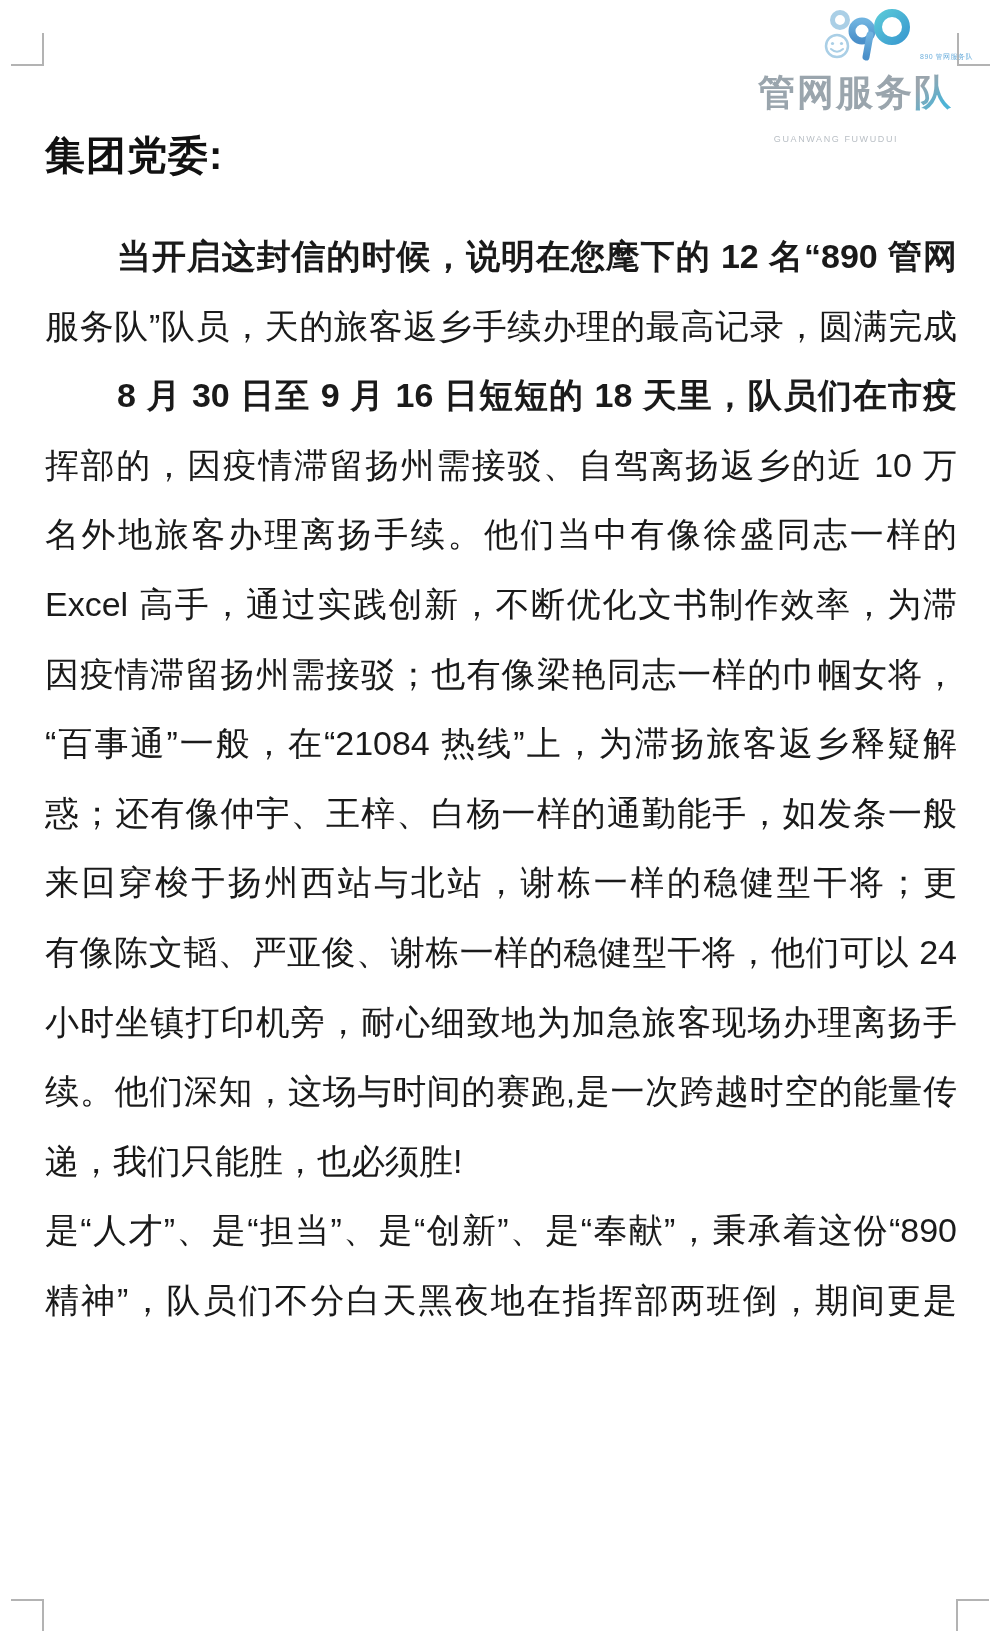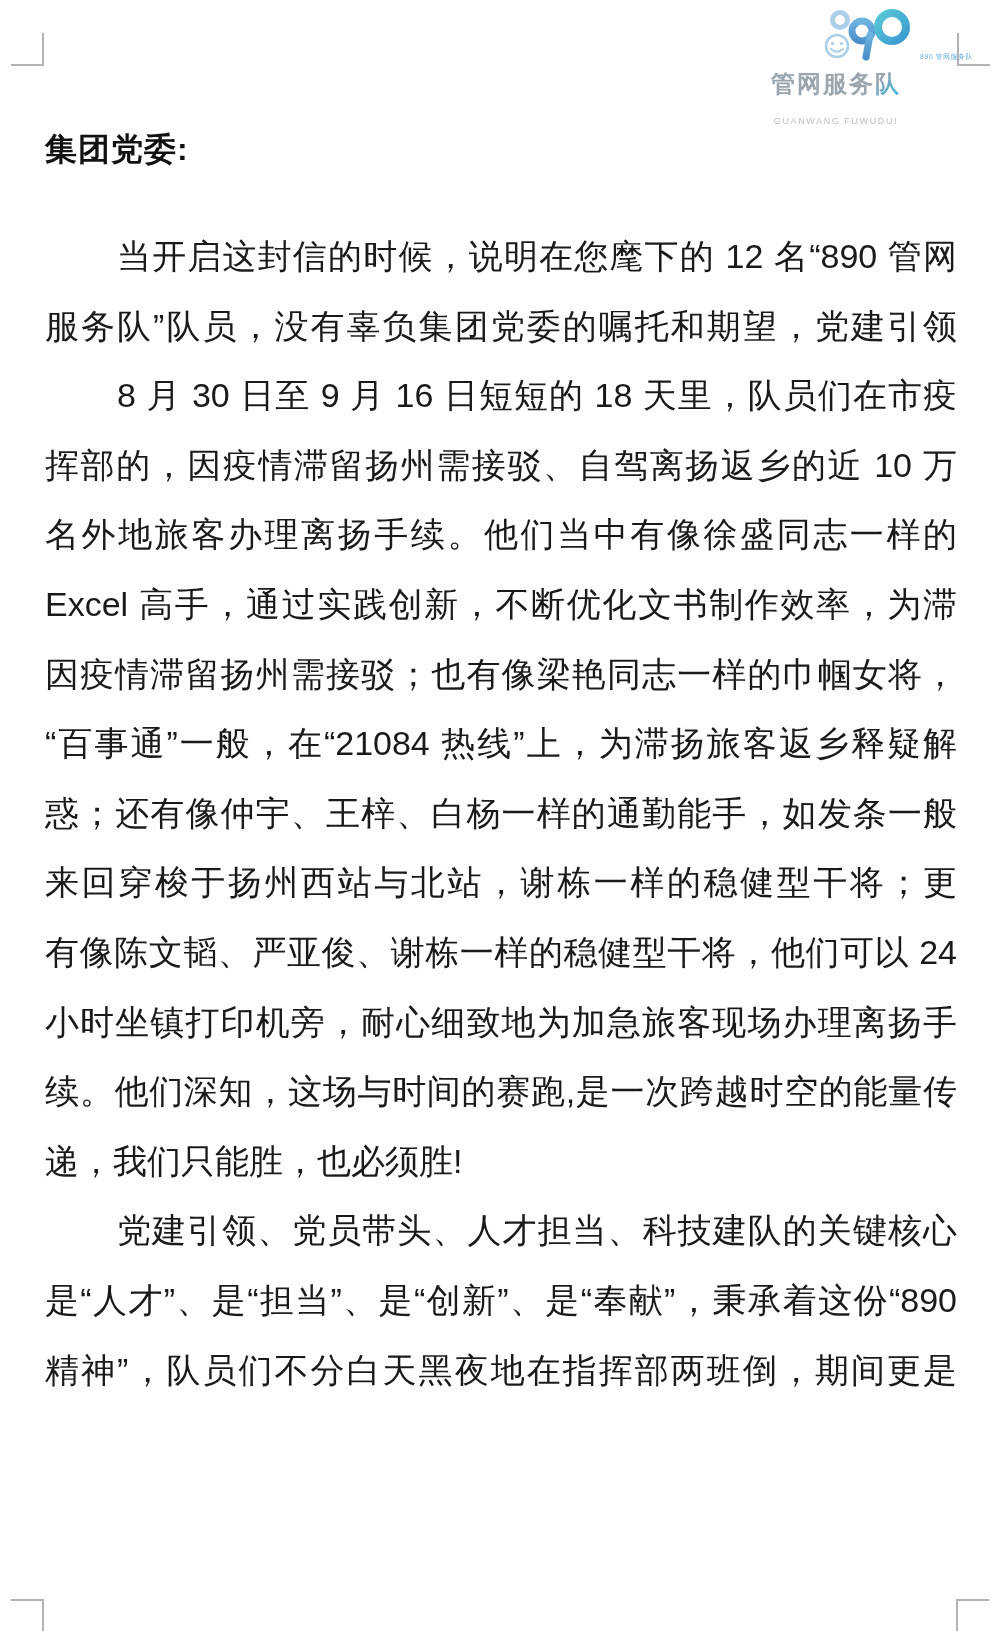--- a/index.html
+++ b/index.html
@@ -48,21 +48,21 @@
     position: absolute;
     left: 110px;
     top: 46px;
     font-size: 7px;
     color: #6fb0dd;
     white-space: nowrap;
     letter-spacing: 0.5px;
   }
   .logo-name {
     margin-top: 4px;
-    font-size: 24px;
+    font-size: 37px;
     font-weight: 700;
     letter-spacing: 2px;
     color: #9aa5ad;
     white-space: nowrap;
   }
   .logo-name .accent {
     background: linear-gradient(135deg, #9aa5ad 25%, #4db3d6 75%);
     -webkit-background-clip: text;
     background-clip: text;
     color: transparent;
@@ -73,41 +73,41 @@
     letter-spacing: 1.6px;
     color: #b9bfc5;
     white-space: nowrap;
   }
 
   
   .salutation {
     position: absolute;
     left: 45px;
     top: 128px;
-    font-size: 32px;
+    font-size: 40px;
     font-weight: 700;
     color: #111111;
     letter-spacing: 1px;
   }
   .body-text {
     position: absolute;
     left: 45px;
     top: 222px;
     width: 912px;
     color: #1a1a1a;
     font-size: 34px;
   }
   .line {
     height: 69.6px;
     line-height: 69.6px;
     text-align: justify;
     text-align-last: justify;
     overflow: hidden;
   }
-  .line.indent { padding-left: 72px; }
+  .line.indent { padding-left: 72px; font-weight: bold; }
   .line.end { text-align-last: left; }
 </style>
 </head>
 <body>
 
 <div class="page">
 
   <div class="crop tl"></div>
   <div class="crop tr"></div>
   <div class="crop bl"></div>
@@ -144,38 +144,37 @@
     <div class="logo-name"><span>管网服务</span><span class="accent">队</span></div>
     <div class="logo-en">GUANWANG FUWUDUI</div>
   </div>
 
   <div class="salutation">集团党委:</div>
 
   <div class="body-text">
 
     <div>
       <div class="line indent">当开启这封信的时候，说明在您麾下的 12 名“890 管网</div>
-      <div class="line">服务队”队员，没有辜负集团党委的嘱托和期望，党建引领</div>
+      <div class="line">服务队”队员，天的旅客返乡手续办理的最高记录，圆满完成</div>
     </div>
 
     <div>
       <div class="line indent">8 月 30 日至 9 月 16 日短短的 18 天里，队员们在市疫</div>
       <div class="line">挥部的，因疫情滞留扬州需接驳、自驾离扬返乡的近 10 万</div>
       <div class="line">名外地旅客办理离扬手续。他们当中有像徐盛同志一样的</div>
       <div class="line">Excel 高手，通过实践创新，不断优化文书制作效率，为滞</div>
       <div class="line">因疫情滞留扬州需接驳；也有像梁艳同志一样的巾帼女将，如</div>
       <div class="line">“百事通”一般，在“21084 热线”上，为滞扬旅客返乡释疑解</div>
       <div class="line">惑；还有像仲宇、王梓、白杨一样的通勤能手，如发条一般</div>
       <div class="line">来回穿梭于扬州西站与北站，谢栋一样的稳健型干将；更</div>
       <div class="line">有像陈文韬、严亚俊、谢栋一样的稳健型干将，他们可以 24</div>
       <div class="line">小时坐镇打印机旁，耐心细致地为加急旅客现场办理离扬手</div>
       <div class="line">续。他们深知，这场与时间的赛跑,是一次跨越时空的能量传</div>
       <div class="line end">递，我们只能胜，也必须胜!</div>
     </div>
 
     <div>
-      <div class="line indent">党建引领、党员带头、人才担当、科技建队的关键核心</div>
       <div class="line">是“人才”、是“担当”、是“创新”、是“奉献”，秉承着这份“890</div>
       <div class="line">精神”，队员们不分白天黑夜地在指挥部两班倒，期间更是</div>
     </div>
 
   </div>
 </div>
 
 </body></html>

